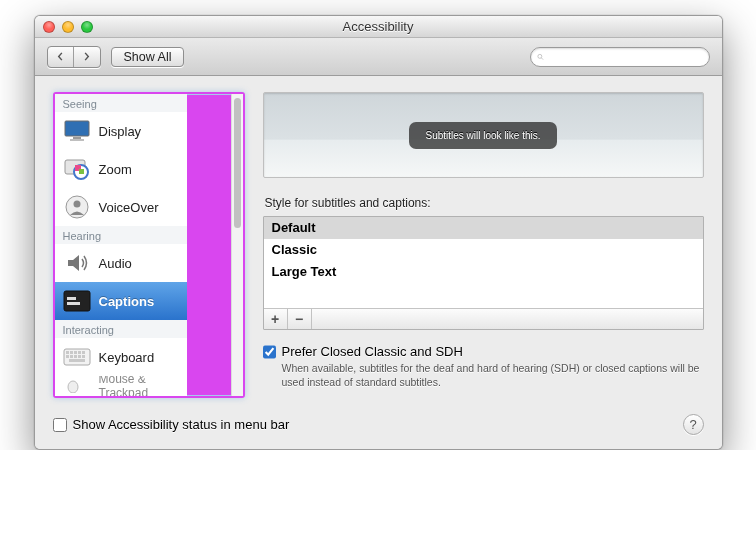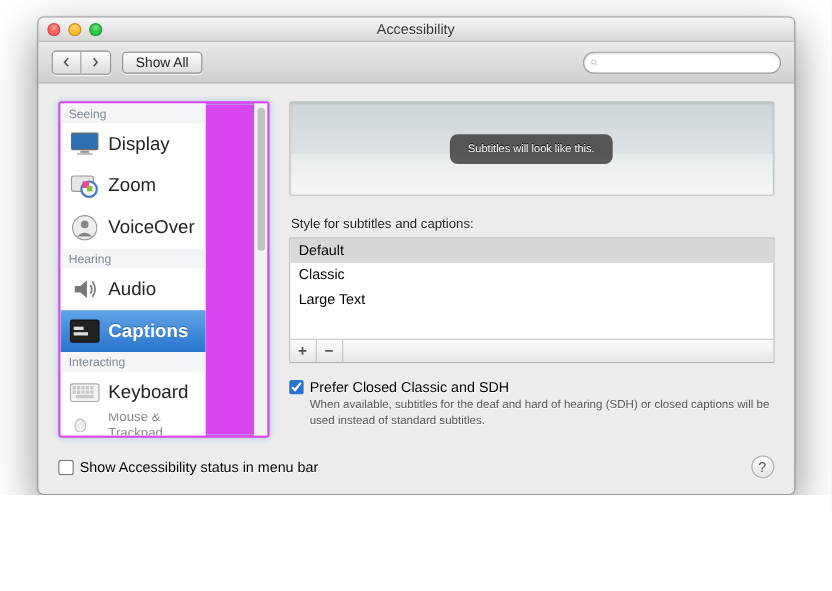--- a/index.html
+++ b/index.html
@@ -129,21 +129,21 @@
     color: #7f8a94;
     padding: 4px 8px 2px;
     background: #f3f5f7;
   }
   .row {
     display: flex;
     align-items: center;
     gap: 8px;
     padding: 6px 8px;
     height: 38px;
-    font-size: 17px;
+    font-size: 13px;
     color: #222;
   }
   .row .ico {
     width: 28px; height: 28px;
     display: flex; align-items: center; justify-content: center;
     flex-shrink: 0;
   }
   .row.active {
     background: linear-gradient(#5fa4e8, #2a73cc);
     color: #fff;
@@ -208,20 +208,21 @@
   .style-list {
     height: 92px;
     background: #fff;
     overflow: hidden;
     border-bottom: 1px solid #c4c4c4;
   }
   .style-item {
     padding: 2px 8px;
     font-size: 13px;
     line-height: 18px;
+    font-weight: bold;
   }
   .style-item.sel {
     background: #d8d8d8;
   }
   .btn-row {
     display: flex;
     height: 20px;
     background: linear-gradient(#fcfcfc, #e7e7e7);
   }
   .sqbtn {

